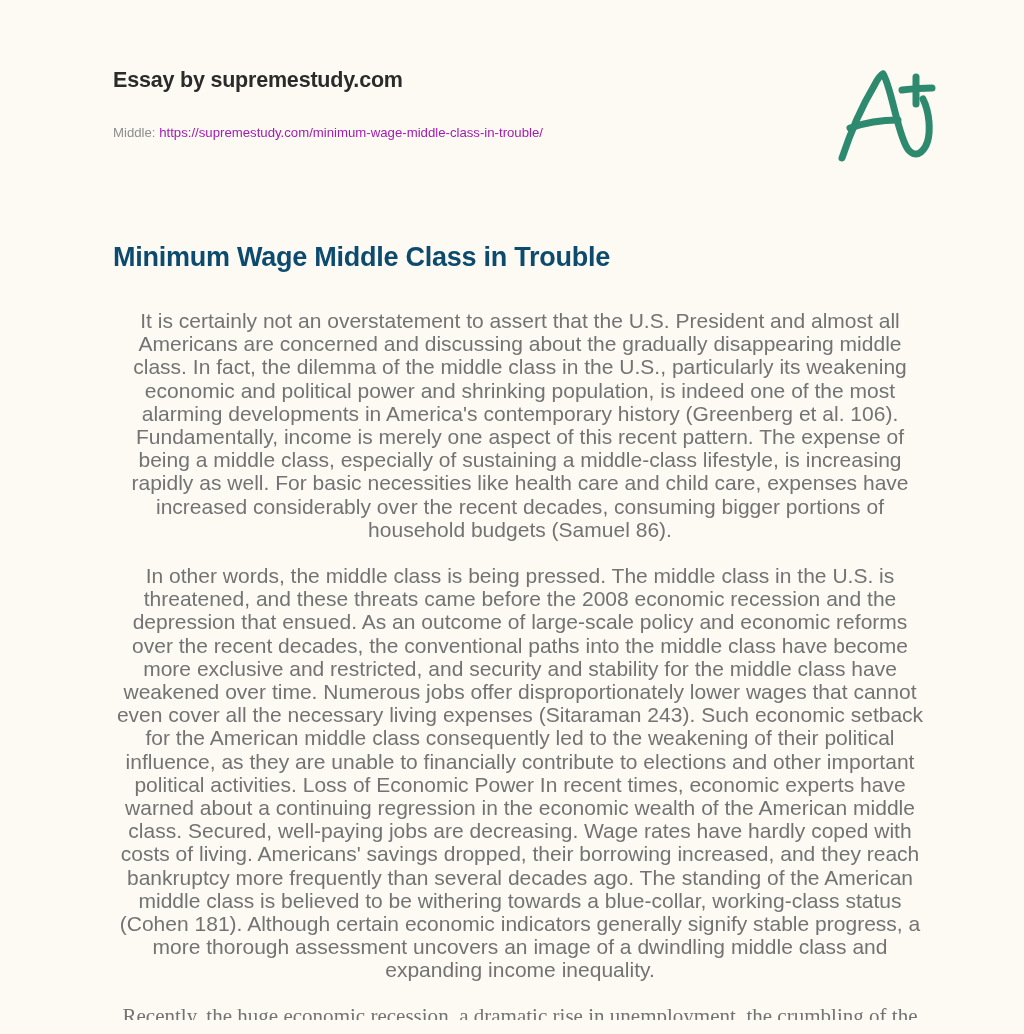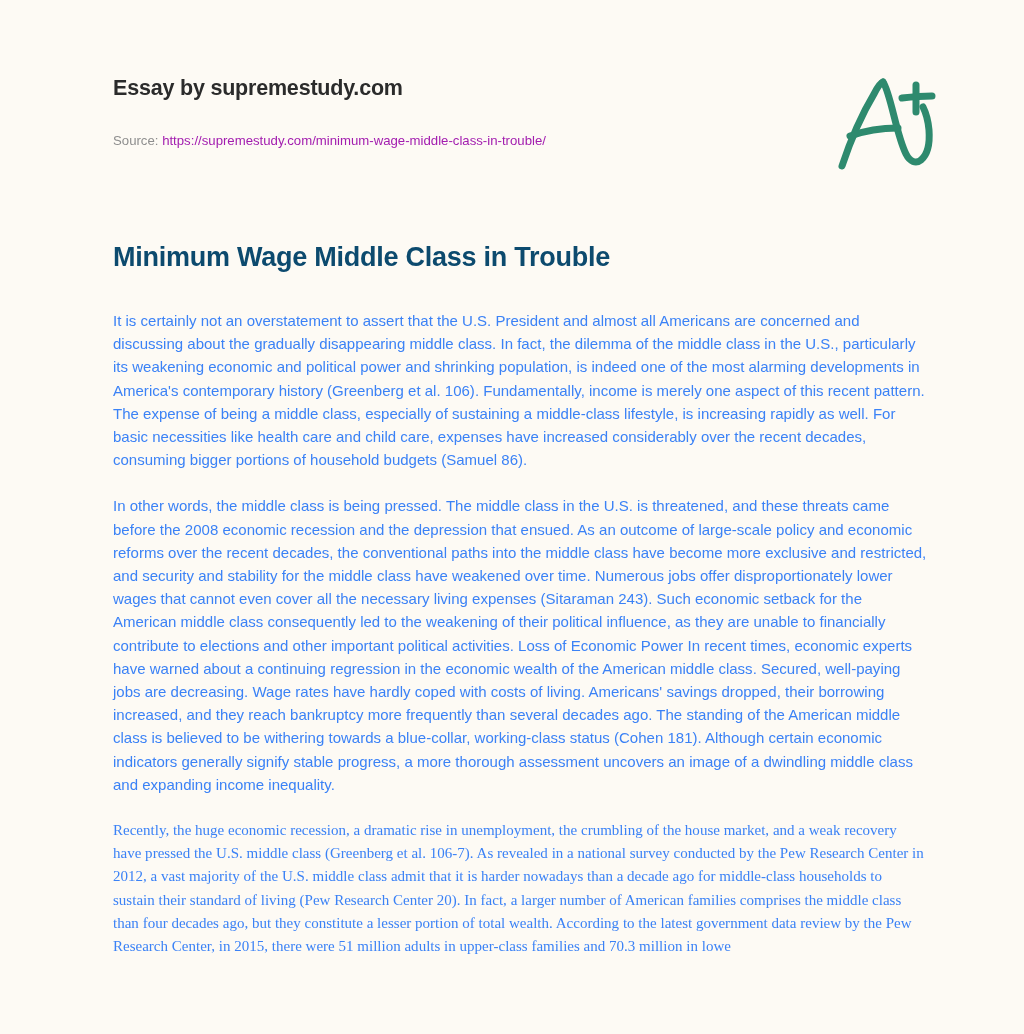--- a/index.html
+++ b/index.html
@@ -21,21 +21,21 @@
     width: 1024px;
     height: 1034px;
     background: #fdfaf4;
     box-sizing: border-box;
   }
 
   
   .header {
     position: absolute;
     left: 0;
-    top: 8px;
+    top: 0;
     width: 1024px;
     height: 200px;
     text-decoration: underline;
   }
 
   .byline {
     position: absolute;
     left: 113px;
     top: 66px;
     font-size: 21.5px;
@@ -90,24 +90,24 @@
     color: #0c4a6e;
     line-height: 34px;
   }
 
   .body-copy {
     margin-top: 35px;
   }
 
   .body-copy p {
     margin: 0 0 23px 0;
-    font-size: 15px;
+    font-size: 21px;
     line-height: 23.2px;
-    color: #3b82f6;
-    text-align: left;
+    color: #737373;
+    text-align: center;
     letter-spacing: 0.01px;
   }
 
   .body-copy p:last-child {
     margin-bottom: 0;
     font-family: Liberation Serif, serif;
   }
 
   
   .clip-mask {
@@ -123,21 +123,21 @@
 </head>
 <body>
 
 <div class="page">
 
   <div class="header">
 
     <div class="byline">Essay by supremestudy.com</div>
 
     <div class="source-line">
-      <span class="source-label">Source:</span>
+      <span class="source-label">Middle:</span>
       <a class="source-url" href="#">https://supremestudy.com/minimum-wage-middle-class-in-trouble/</a>
     </div>
 
     <svg class="logo" viewBox="0 0 116 104" xmlns="http://www.w3.org/2000/svg">
       <g fill="none" stroke="#2e8a6e" stroke-linecap="round" stroke-linejoin="round">
 
         <path d="M14 94 C22 70 34 42 46 22 C49 16 52 11 55 10" stroke-width="7"></path>
 
         <path d="M55 10 C58 14 62 28 66 44 C70 60 74 74 78 82 C82 90 88 92 93 88 C99 83 102 72 101 58 C100 47 97 39 95 35" stroke-width="7"></path>
 

